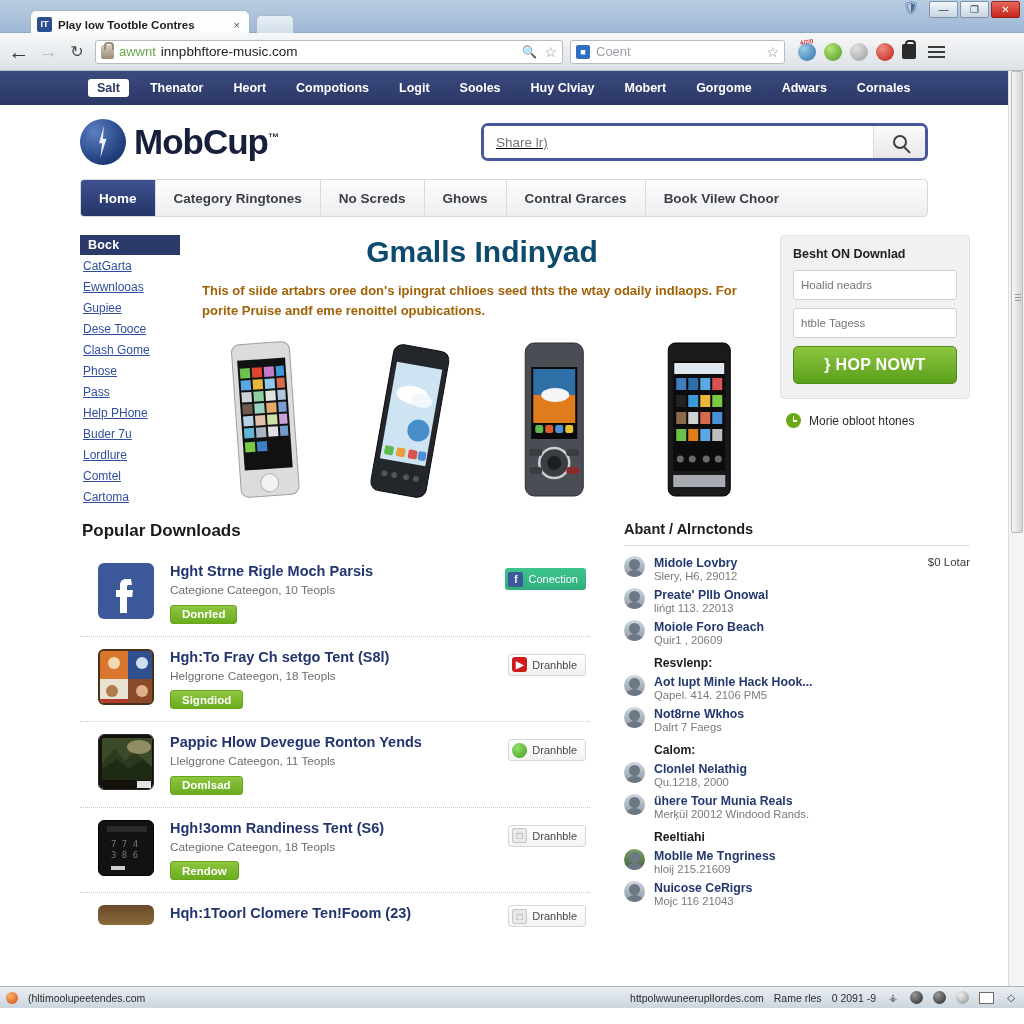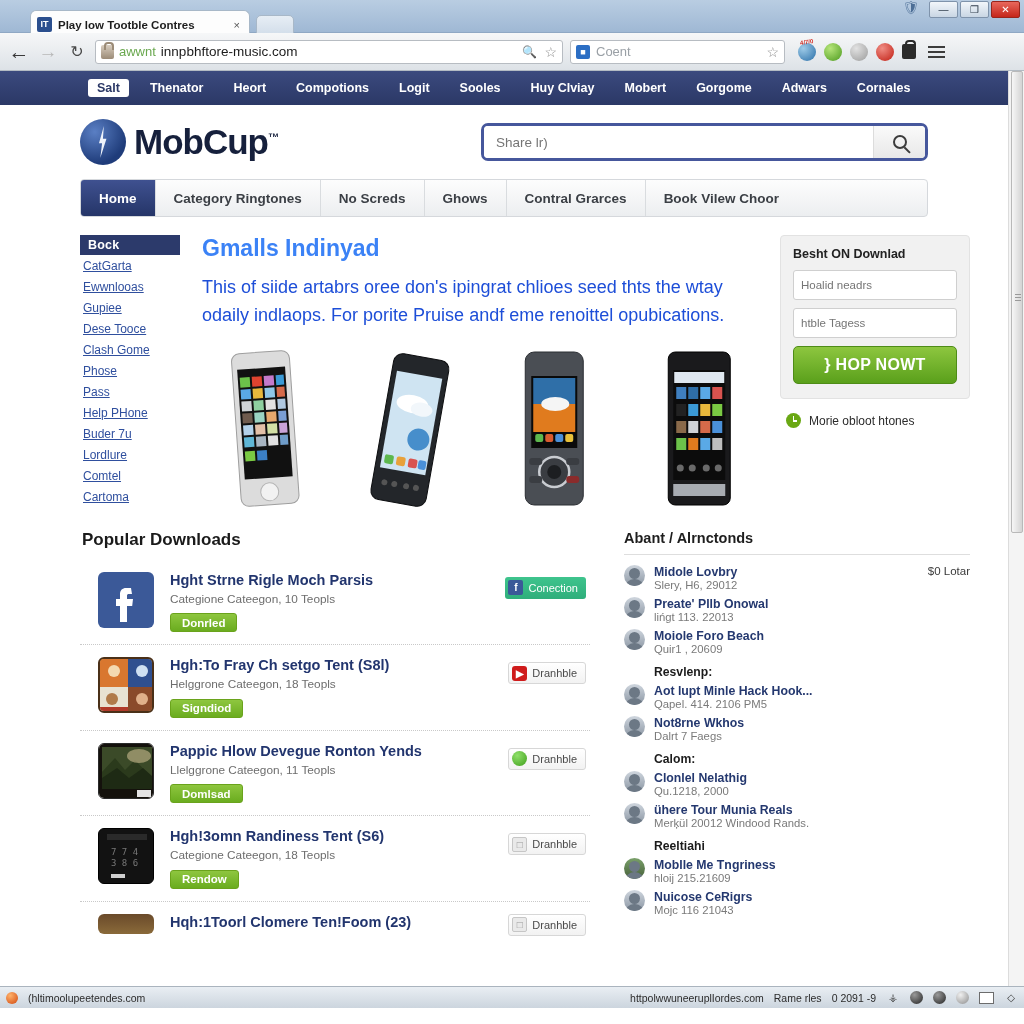--- a/index.html
+++ b/index.html
@@ -119,21 +119,21 @@
     content:""; position:absolute; left:17px; top:7px; width:11px; height:32px;
     background:#eef3fb;
     clip-path:polygon(62% 0,18% 54%,46% 54%,30% 100%,86% 40%,54% 40%);
   }
   .brand-text { font-size:35px; font-weight:bold; color:#16203c; letter-spacing:-1px; margin-left:8px; }
   .brand-tm { font-size:11px; color:#16203c; vertical-align:super; }
 
   .searchwrap {
     margin-left:auto; width:447px; height:38px;
     border:3px solid #46579c; border-radius:7px; background:#fff;
-    display:flex; align-items:stretch; overflow:hidden;
+    display:flex; align-items:stretch; overflow:hidden;text-decoration:underline;
   }
   .searchwrap input {
     flex:1; border:none; outline:none; padding:0 12px; font-size:13.5px;
     color:#6f7680; font-family:"Liberation Sans", sans-serif; background:#fff;
   }
   .search-btn {
     width:52px; background:linear-gradient(#fafafa,#e8e8e8);
     border-left:1px solid #dcdcdc; display:flex; align-items:center; justify-content:center;
   }
   .search-btn .glass {
@@ -150,22 +150,22 @@
   
   .content { display:flex; padding:18px 0 0 0; }
   .leftcol { width:100px; margin-left:80px; flex:0 0 auto; }
   .lc-head {
     background:#2c3a6b; color:#ffffff; font-size:12.5px; font-weight:bold;
     padding:3px 8px; letter-spacing:.2px;
   }
   .lc-link { display:block; font-size:12px; color:#2f4f9e; text-decoration:underline; padding:3.5px 2px 3.5px 3px; white-space:nowrap; }
 
   .midcol { flex:1; padding:0 18px 0 22px; min-width:0; }
-  .hero-h1 { font-size:23px; font-weight:bold; color:#3b82f6; margin:0 0 12px 0; }
-  .hero-p { font-size:18px; color:#1d4ed8; line-height:1.55; margin:0 0 16px 0; }
+  .hero-h1 { font-size:30px; font-weight:bold; color:#0c4a6e; margin:0 0 12px 0;text-align:center; }
+  .hero-p { font-size:13px; color:#a16207; line-height:1.55; margin:0 0 16px 0;font-weight:bold; }
 
   .phones { display:flex; gap:18px; align-items:flex-end; }
   .phone { flex:1; height:170px; position:relative; }
 
   .rightcol { width:190px; margin-right:38px; flex:0 0 auto; }
   .promo { background:#f1f1f1; border:1px solid #e2e2e2; border-radius:4px; padding:11px 12px 14px 12px; }
   .promo-h { font-size:12.5px; font-weight:bold; color:#222; margin-bottom:9px; }
   .promo input {
     display:block; width:100%; height:24px; border:1px solid #cfcfcf; border-radius:3px;
     background:#fff; padding:14px 7px; font-size:11.5px; color:#8e8e8e; outline:none; margin-bottom:8px;

